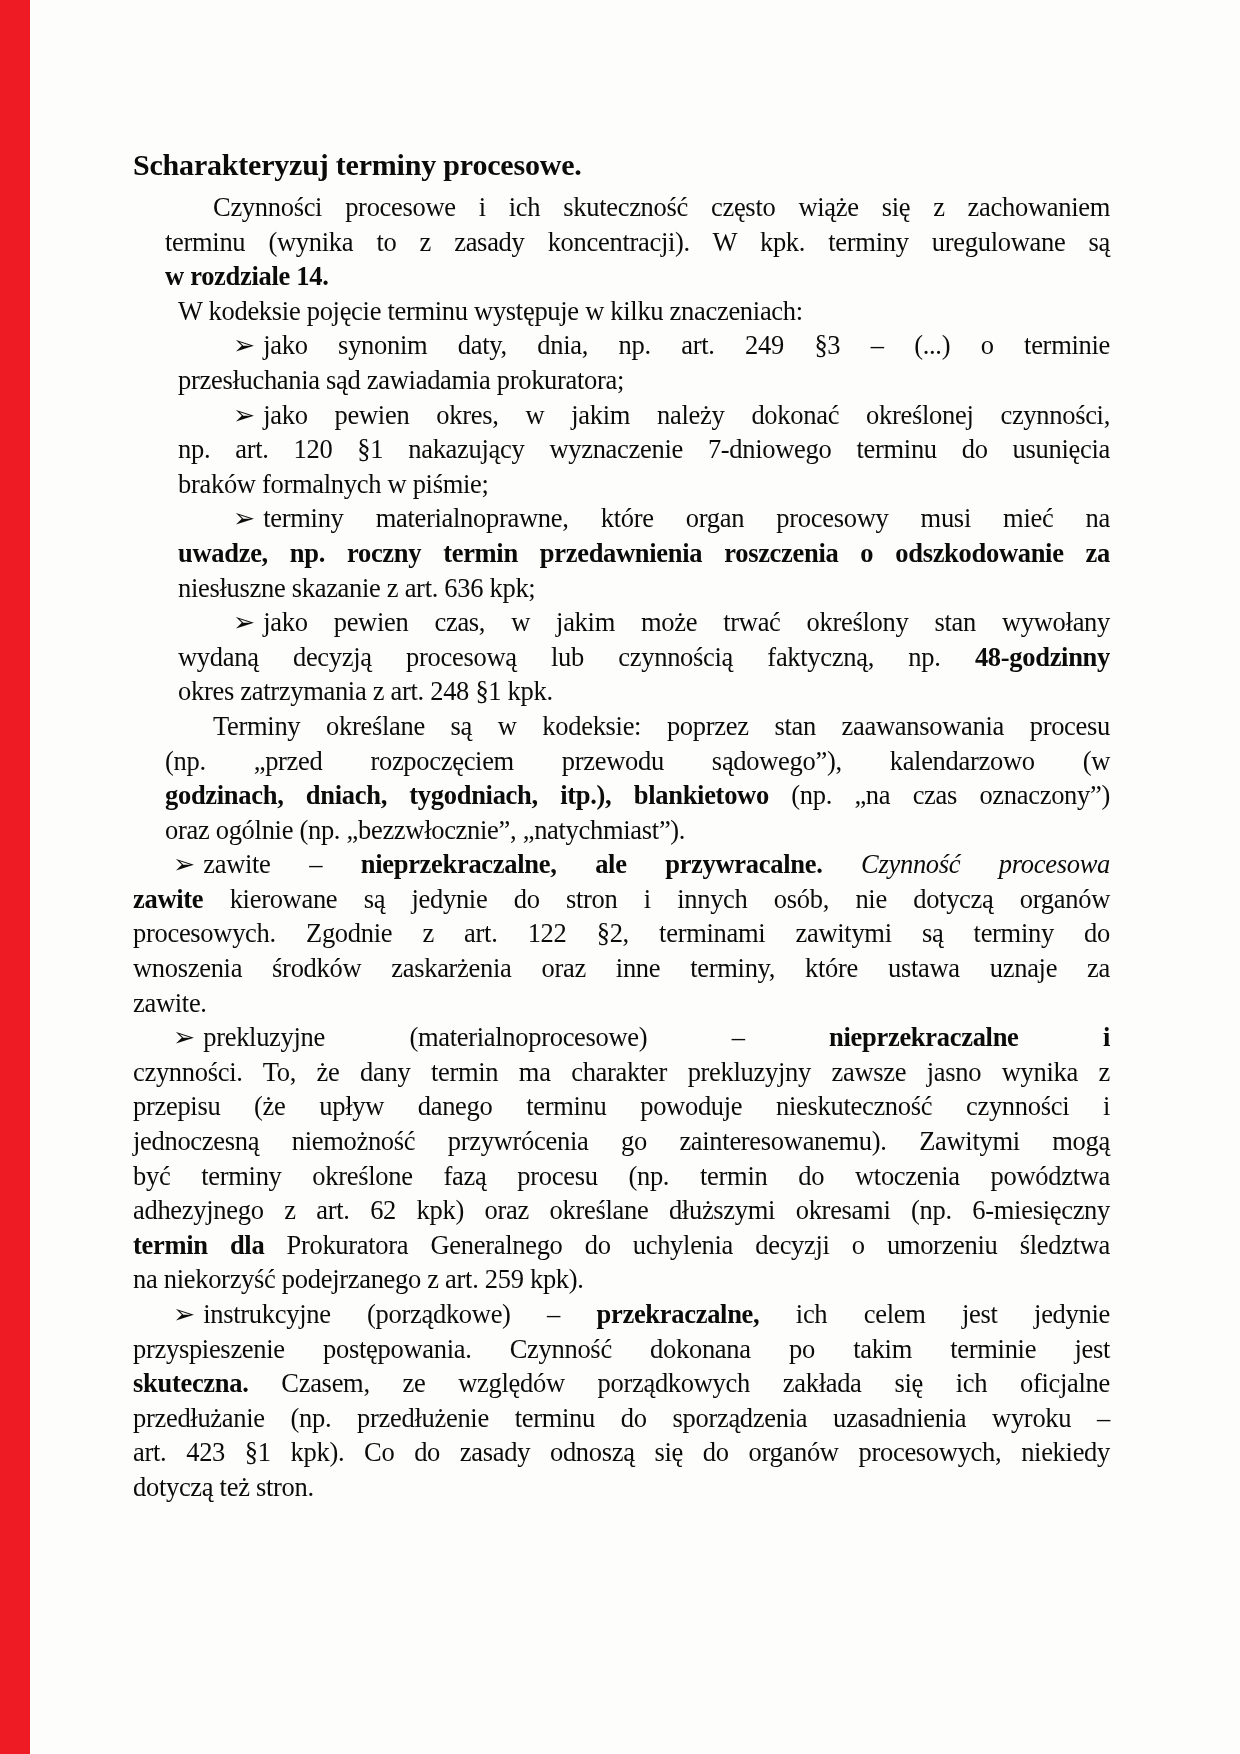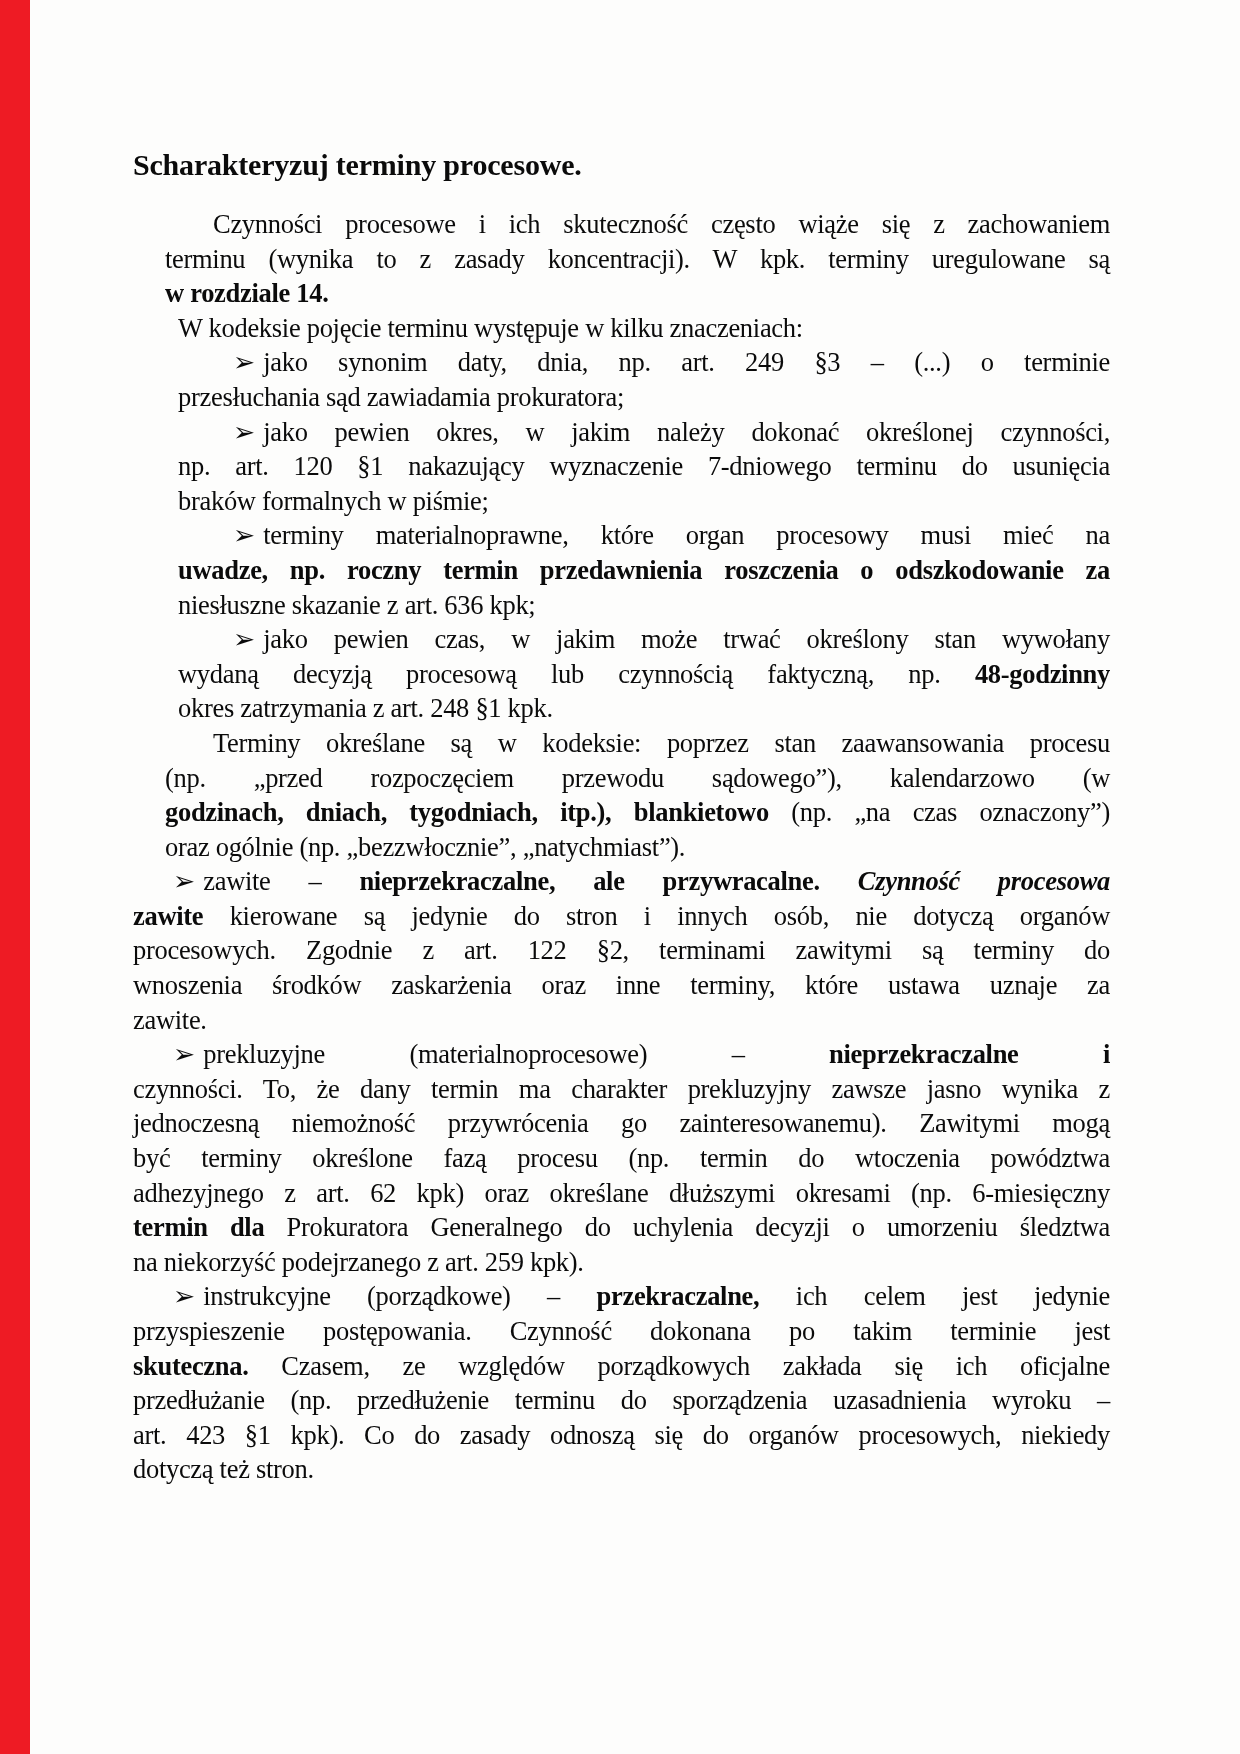--- a/index.html
+++ b/index.html
@@ -16,24 +16,24 @@
   .doc{
     position:absolute;left:133px;top:145px;width:977px;
     color:#0b0b0b;
     font-size:26.5px;line-height:34.6px;
     letter-spacing:-0.3px;
   }
   .blk{margin:0}
   .line{text-align:justify;text-align-last:justify}
   .line.last{text-align-last:left}
   .f-b{font-weight:bold}
-  .f-bi{font-weight:bold;font-style:italic}
+  .f-bi{font-weight:normal;font-style:italic}
   .blk-title .line{
     font-size:30px;font-weight:bold;line-height:40px;
-    margin-bottom:22px;text-align-last:left;letter-spacing:-0.2px;
+    margin-bottom:5px;text-align-last:left;letter-spacing:-0.2px;
   }
   
   .blk-p-a .line{padding-left:32px}
   .blk-p-a .line.first{padding-left:80px}
   .blk-p-a2 .line{padding-left:45px}
   .blk-bullet-a .line{padding-left:45px}
   .blk-bullet-a .line.first{padding-left:100px}
   
   .blk-p-bold .line{padding-left:0;font-weight:bold}
   .blk-p-bold .line.first{padding-left:52px}
@@ -87,20 +87,21 @@
       <div class="blk blk-bullet-b">
         <div class="line first"><span class="bullet-glyph">➢</span><span>zawite – </span><span class="f-b">nieprzekraczalne, ale przywracalne.</span><span> </span><span class="f-bi">Czynność procesowa</span></div>
         <div class="line"><span class="f-b">zawite</span><span> kierowane są jedynie do stron i innych osób, nie dotyczą organów</span></div>
         <div class="line"><span>procesowych. Zgodnie z art. 122 §2, terminami zawitymi są terminy do</span></div>
         <div class="line"><span>wnoszenia środków zaskarżenia oraz inne terminy, które ustawa uznaje za</span></div>
         <div class="line last"><span>zawite.</span></div>
       </div>
       <div class="blk blk-bullet-b">
         <div class="line first"><span class="bullet-glyph">➢</span><span>prekluzyjne (materialnoprocesowe) – </span><span class="f-b">nieprzekraczalne i</span></div>
         <div class="line"><span>czynności. To, że dany termin ma charakter prekluzyjny zawsze jasno wynika z</span></div>
+        <div class="line"><span>przepisu (że upływ danego terminu powoduje nieskuteczność czynności i</span></div>
         <div class="line"><span>jednoczesną niemożność przywrócenia go zainteresowanemu). Zawitymi mogą</span></div>
         <div class="line"><span>być terminy określone fazą procesu (np. termin do wtoczenia powództwa</span></div>
         <div class="line"><span>adhezyjnego z art. 62 kpk) oraz określane dłuższymi okresami (np. 6-miesięczny</span></div>
         <div class="line"><span class="f-b">termin dla</span><span> Prokuratora Generalnego do uchylenia decyzji o umorzeniu śledztwa</span></div>
         <div class="line last"><span>na niekorzyść podejrzanego z art. 259 kpk).</span></div>
       </div>
       <div class="blk blk-bullet-b">
         <div class="line first"><span class="bullet-glyph">➢</span><span>instrukcyjne (porządkowe) – </span><span class="f-b">przekraczalne,</span><span> ich celem jest jedynie</span></div>
         <div class="line"><span>przyspieszenie postępowania. Czynność dokonana po takim terminie jest</span></div>
         <div class="line"><span class="f-b">skuteczna.</span><span> Czasem, ze względów porządkowych zakłada się ich oficjalne</span></div>

